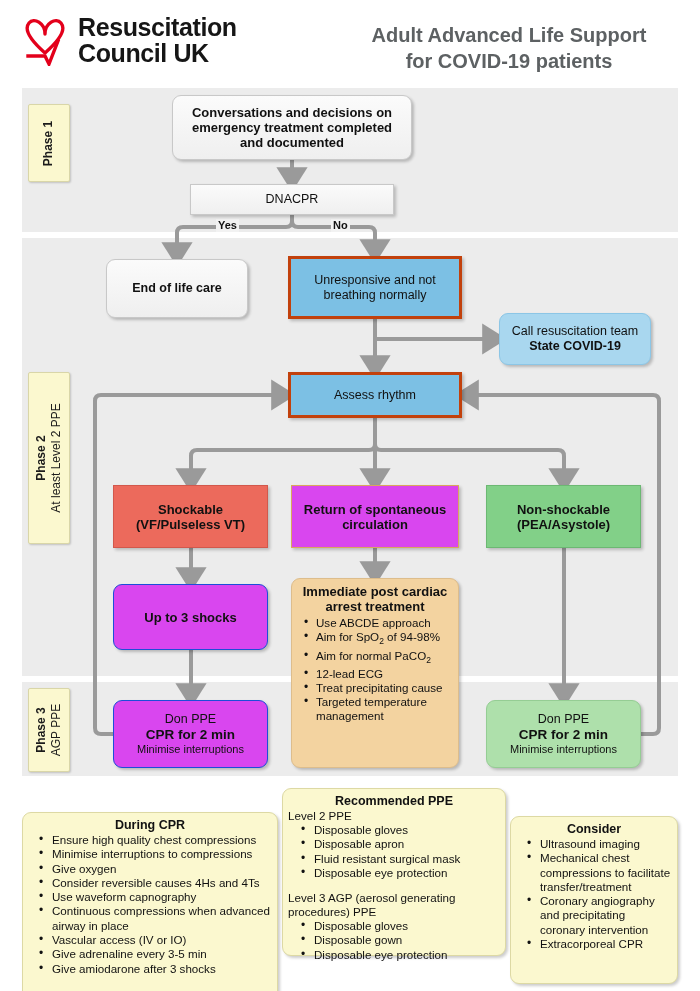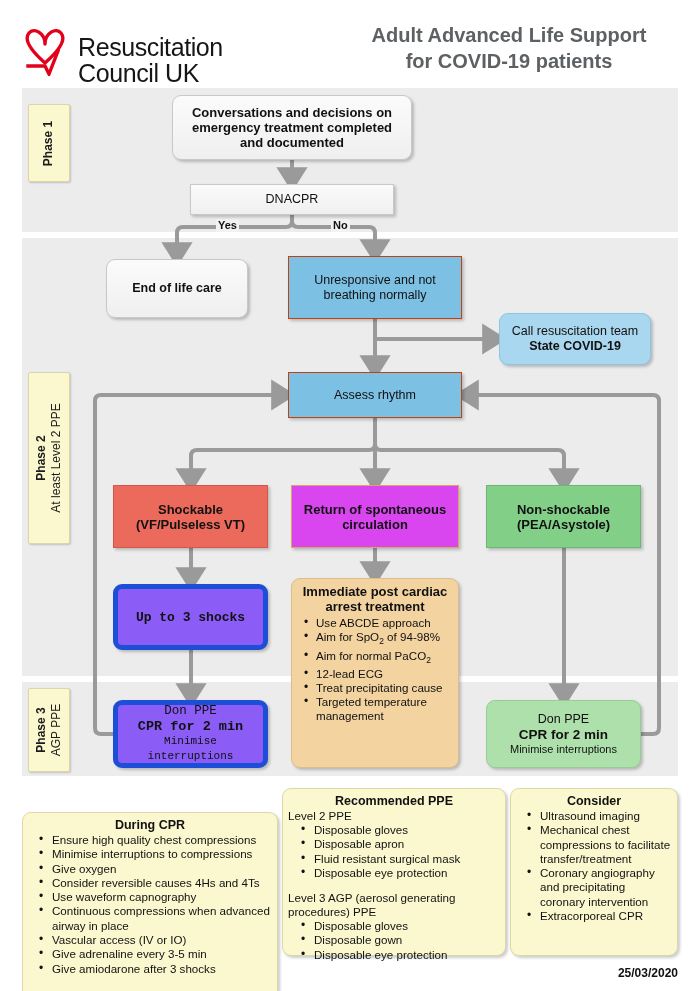--- a/index.html
+++ b/index.html
@@ -7,21 +7,21 @@
     width:700px;height:991px;background:#ffffff;
     font-family:"Liberation Sans","DejaVu Sans",sans-serif;
     -webkit-font-smoothing:antialiased;
   }
   #page{position:relative;width:700px;height:991px;overflow:hidden;background:#fff;}
 
   
   #header{position:absolute;left:0;top:0;width:700px;height:88px;}
   #logo{position:absolute;left:22px;top:14px;display:flex;align-items:center;}
   #logo svg{display:block;}
-  #logo-text{margin-left:10px;font-weight:normal;font-size:25px;line-height:26px;color:#161616;letter-spacing:-0.4px;margin-top:20px;}
+  #logo-text{margin-left:10px;font-weight:bold;font-size:25px;line-height:26px;color:#161616;letter-spacing:-0.4px;}
   #title{position:absolute;right:26px;top:22px;width:330px;text-align:center;
     font-weight:bold;font-size:20px;line-height:26px;color:#5d6163;}
 
   
   .band{position:absolute;left:22px;width:656px;background:#ececec;}
   #band1{top:88px;height:144px;}
   #band2{top:238px;height:438px;}
   #band3{top:682px;height:94px;}
 
   .phase-tab{position:absolute;background:#fbf8cf;border:1px solid #d9d6a8;
@@ -38,24 +38,24 @@
   .node{position:absolute;box-sizing:border-box;display:flex;flex-direction:column;
     align-items:center;justify-content:center;text-align:center;
     font-size:12.5px;line-height:15px;color:#111;z-index:5;
     box-shadow:2px 2px 3px rgba(0,0,0,.22);}
   .node.round{border-radius:9px;}
   .node.sq{border-radius:0;}
   .node b{font-weight:bold;}
 
   .n-white{background:#f4f4f4;border:1px solid #c8c8c8;
     background-image:linear-gradient(#fbfbfb,#efefef);}
-  .n-blue{background:#7cc0e4;border:1px solid #c2410c;}
+  .n-blue{background:#7cc0e4;border:3px solid #c2410c;}
   .n-blue-l{background:#a9d7ef;border:1px solid #8cc6e6;}
   .n-red{background:#ec6a5c;border:1px solid #d2584c;}
-  .n-red-l{background:#8b5cf6;border:5px solid #1d4ed8;font-family:Liberation Mono, monospace;}
+  .n-red-l{background:#d946ef;border:1px solid #1d4ed8;}
   .n-orange{background:#d946ef;border:1px solid #d9a65d;}
   .n-green{background:#82d088;border:1px solid #6cb873;}
   .n-green-l{background:#aee0ab;border:1px solid #95cd94;}
 
   
   #n-conv   {left:172px;top:95px;width:240px;height:65px;font-weight:bold;font-size:13px;padding:0 8px;}
   #n-dnacpr {left:190px;top:184px;width:204px;height:31px;}
   #n-eol    {left:106px;top:259px;width:142px;height:59px;font-weight:bold;}
   #n-unres  {left:288px;top:256px;width:174px;height:63px;}
   #n-call   {left:499px;top:313px;width:152px;height:52px;}
@@ -85,21 +85,21 @@
   .panel{position:absolute;box-sizing:border-box;background:#fbf8cf;
     border:1px solid #ddd9a4;border-radius:9px;box-shadow:2px 2px 3px rgba(0,0,0,.2);
     padding:5px 5px 4px 5px;z-index:4;}
   .panel .hd{text-align:center;font-weight:bold;font-size:12.5px;line-height:15px;color:#111;}
   .panel .sub{font-size:11.6px;line-height:14px;color:#111;}
   .panel ul{margin:0;padding:0 0 0 22px;list-style:none;}
   .panel li{position:relative;font-size:11.6px;line-height:14.3px;color:#111;}
   .panel li::before{content:"\2022";position:absolute;left:-13px;top:-1px;font-size:12px;}
   #p-during{left:22px;top:788px;width:256px;height:202px;margin-top:24px;}
   #p-ppe   {left:282px;top:788px;width:224px;height:168px;}
-  #p-consider{left:510px;top:788px;width:168px;height:168px;}
+  #p-consider{left:510px;top:816px;width:168px;height:168px;}
   #p-consider ul{padding-left:24px;}
   #p-during ul{padding-left:24px;}
   #p-ppe ul{padding-left:26px;}
 
   #date{position:absolute;right:22px;top:966px;font-weight:bold;font-size:12px;color:#111;}
 
   
   #wires{position:absolute;left:0;top:0;width:700px;height:991px;z-index:2;}
   .lbl{position:absolute;background:#f2f2f2;font-size:11px;font-weight:bold;
     color:#111;padding:0 2px;z-index:3;line-height:13px;}

